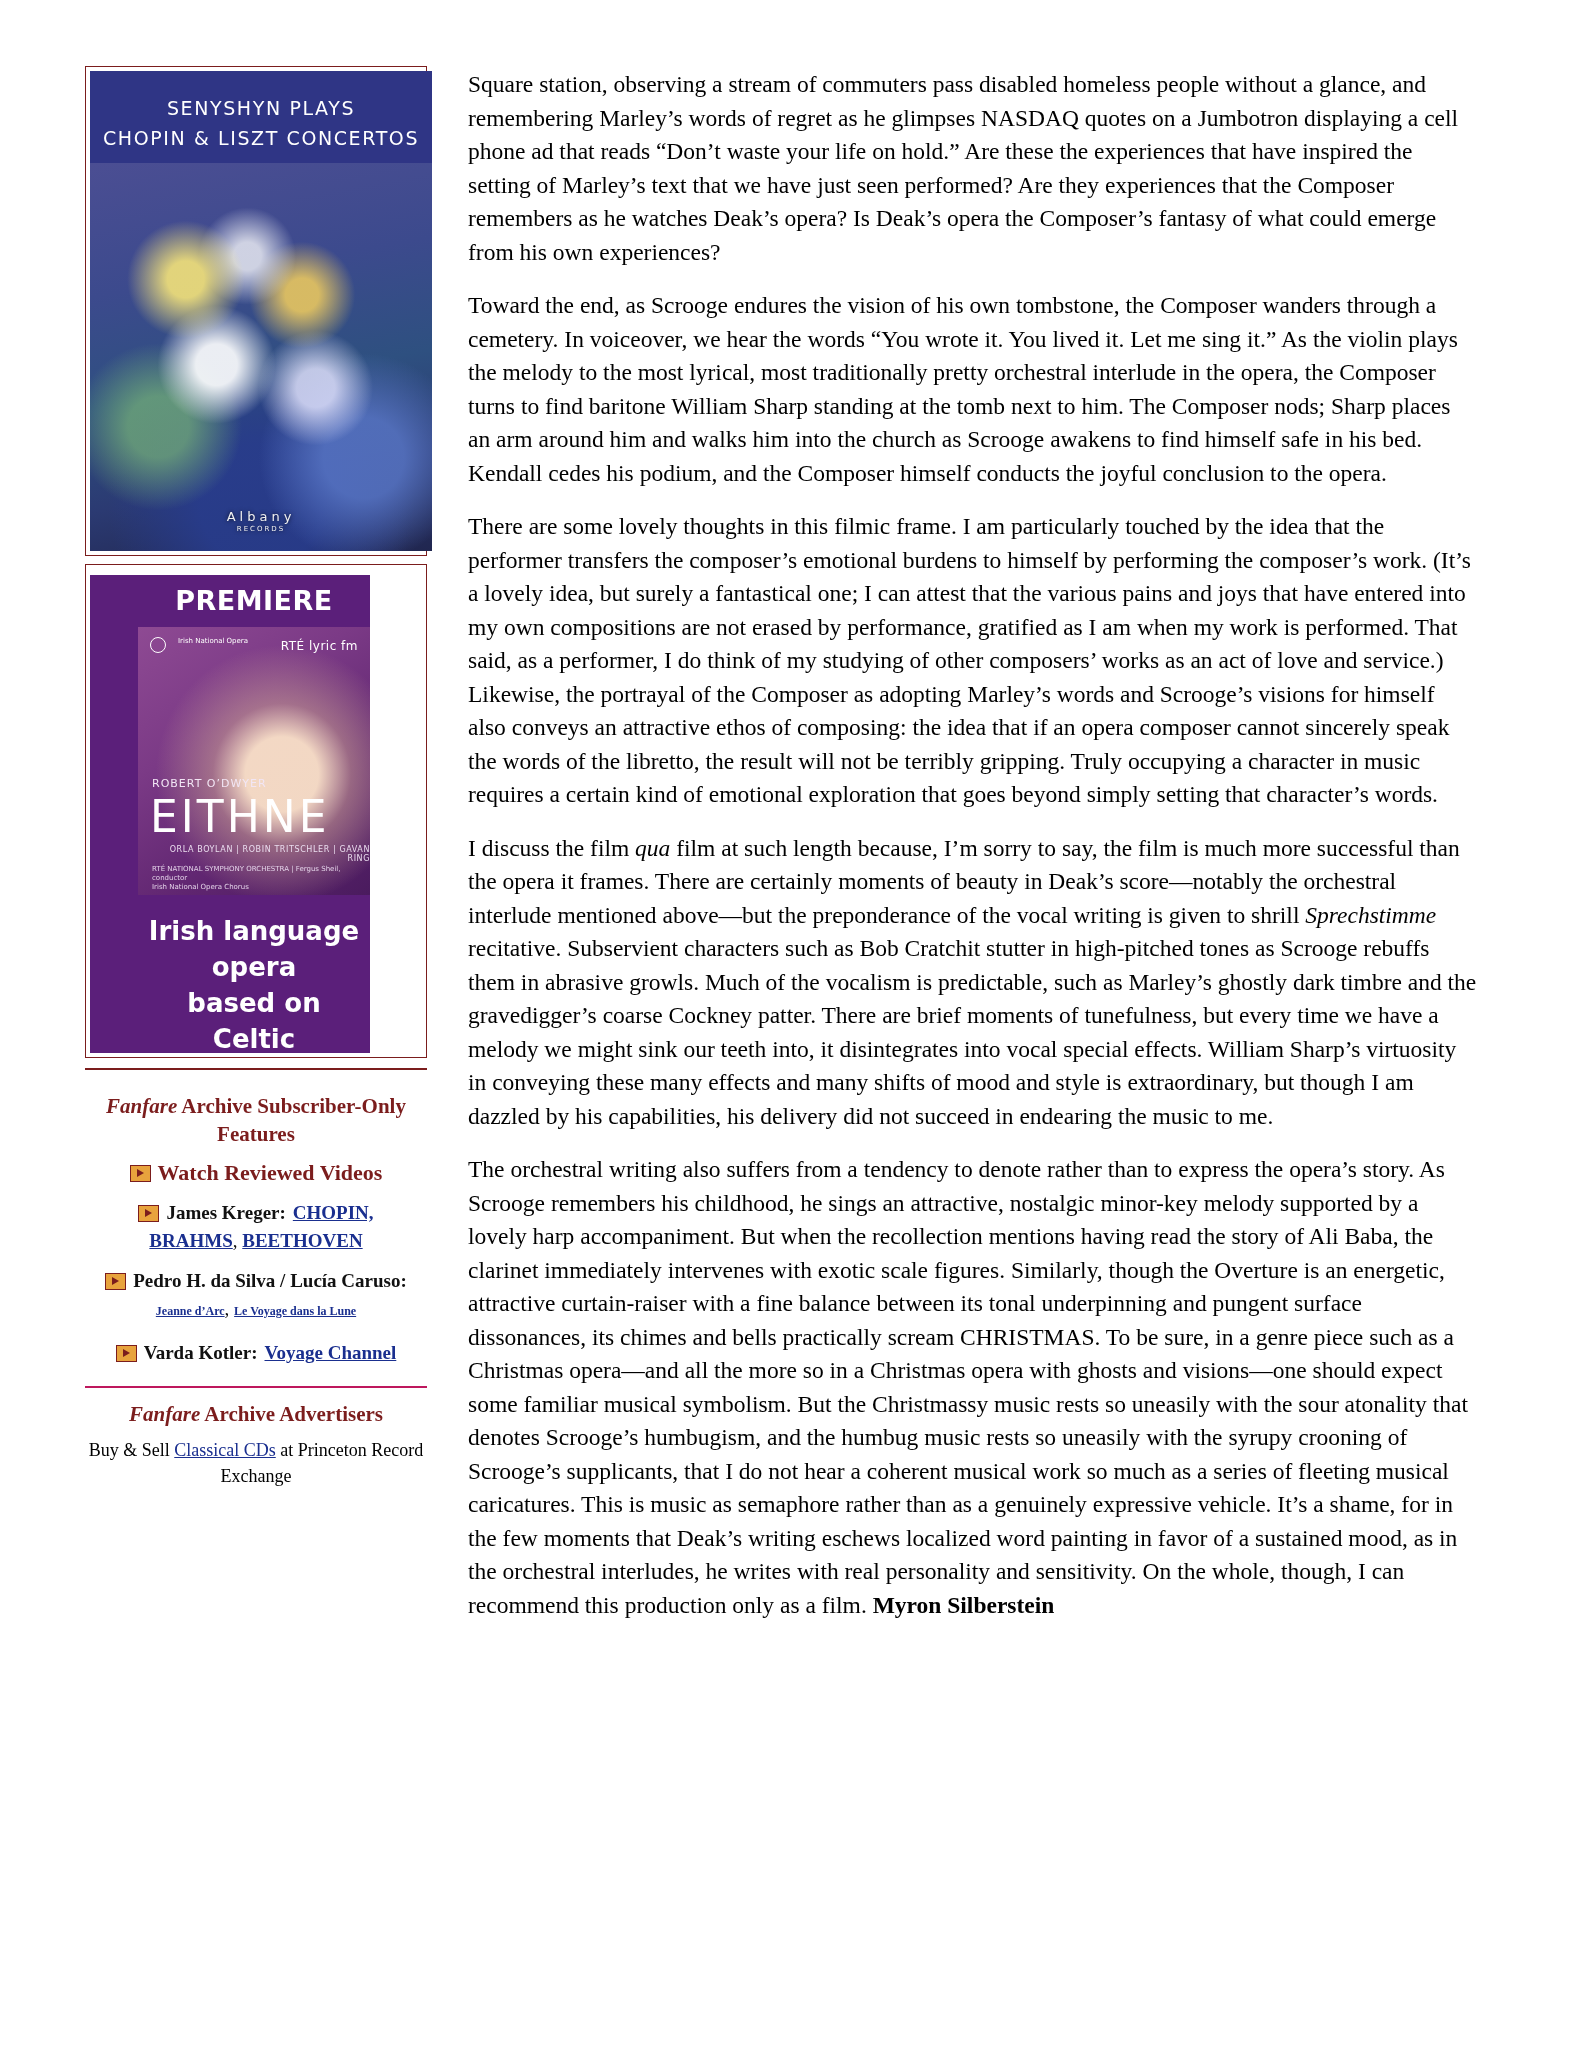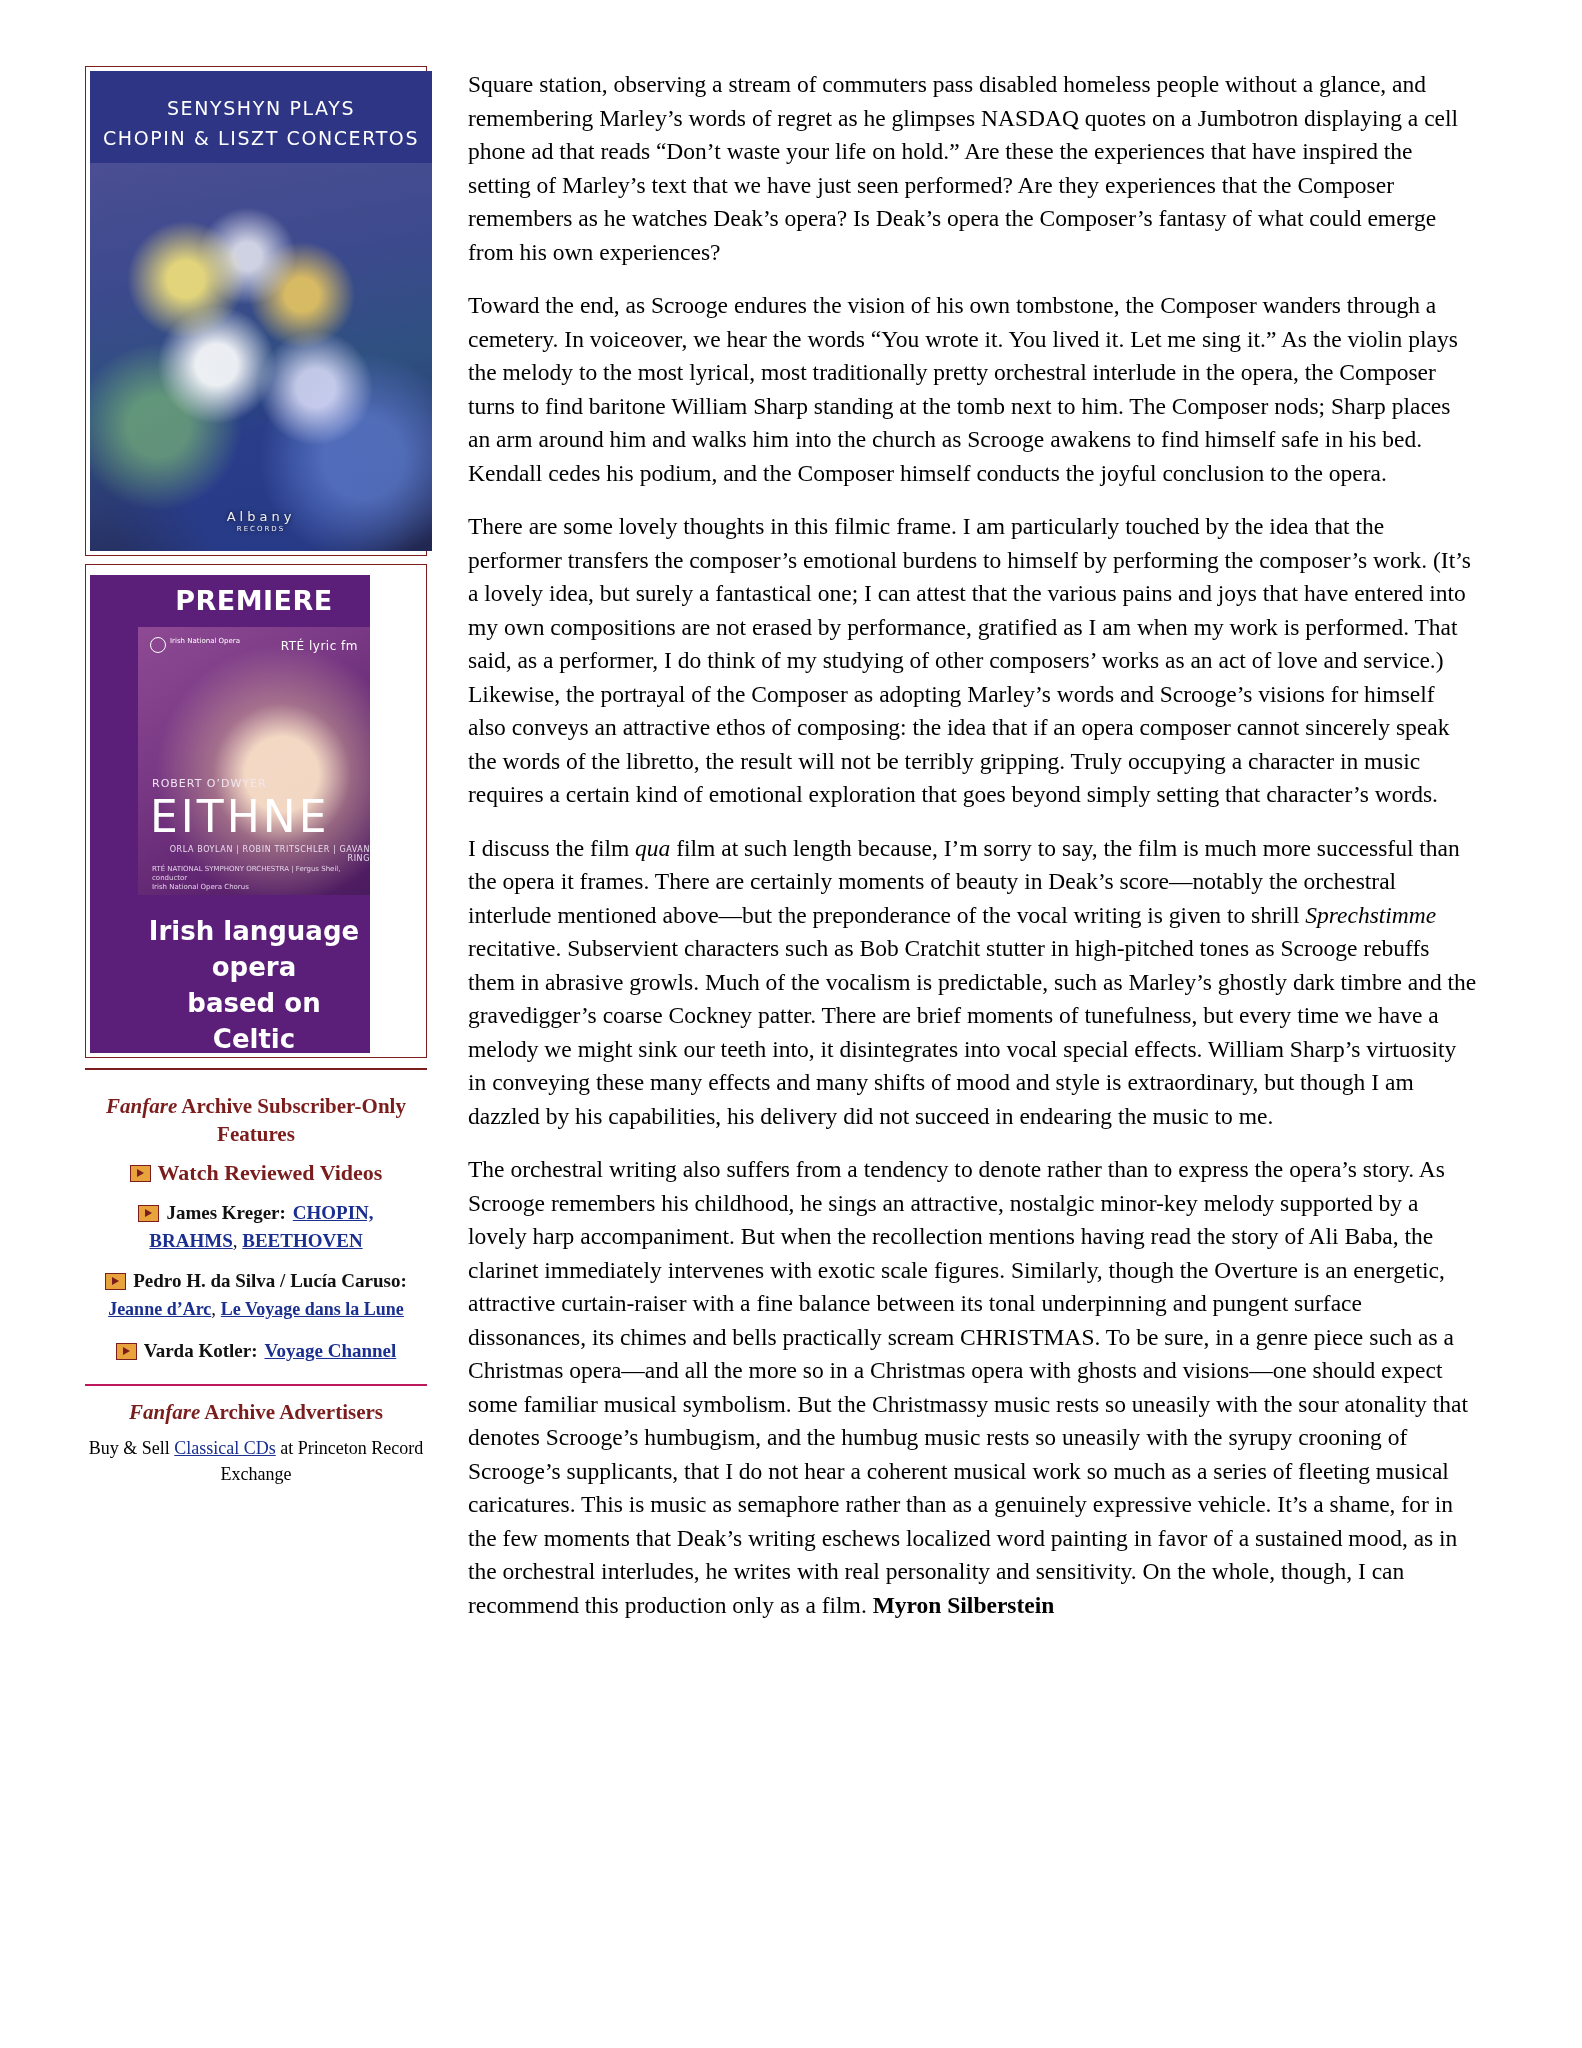--- a/index.html
+++ b/index.html
@@ -115,21 +115,21 @@
     height: 268px;
     background:
       radial-gradient(ellipse at 62% 55%, rgba(250,225,200,0.95) 0 18%, rgba(210,170,150,0.5) 34%, rgba(120,60,110,0) 62%),
       linear-gradient(145deg, #8e4a93 0%, #7b3a86 35%, #5f2570 70%, #4a1b5e 100%);
     overflow: hidden;
   }
   .a2-logo-left {
     position: absolute; left: 12px; top: 10px;
     font-family: "DejaVu Sans", sans-serif;
     font-size: 7px; line-height: 8px; color: #ffffff;
-    display: flex; gap: 4px; align-items: flex-start;
+    display: flex; gap: 12px; align-items: flex-start;
   }
   .a2-logo-left .circ {
     width: 14px; height: 14px; border-radius: 50%;
     border: 1.5px solid #ffffff; display: inline-block;
   }
   .a2-logo-right {
     position: absolute; right: 12px; top: 12px;
     font-family: "DejaVu Sans", sans-serif;
     font-size: 12px; color: #ffffff; letter-spacing: 0.5px;
   }
@@ -220,21 +220,21 @@
     font-weight: bold;
   }
   .feat-row .rowhead {
     display: flex; align-items: center; justify-content: center; gap: 7px;
     flex-wrap: wrap;
   }
   .links2 {
     margin-top: 2px;
   }
   .links2 a { font-weight: bold; }
-  .feat-row.small a { font-size: 18px; }
+  .feat-row.small a { font-size: 12px; }
 
   .adv-title {
     margin-top: 20px;
     padding-top: 14px;
     border-top: 2px solid #be185d;
     color: #7b1d1d;
     font-size: 21px;
     font-weight: bold;
     text-align: center;
   }

